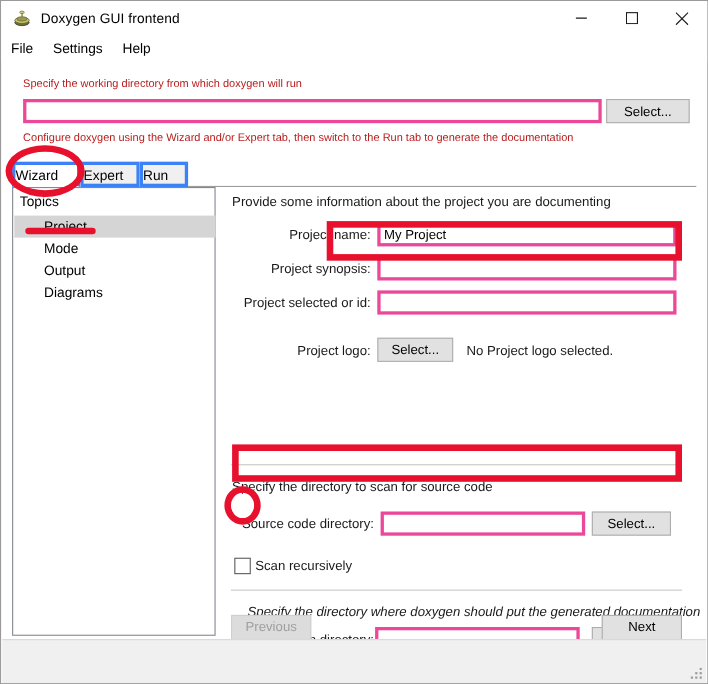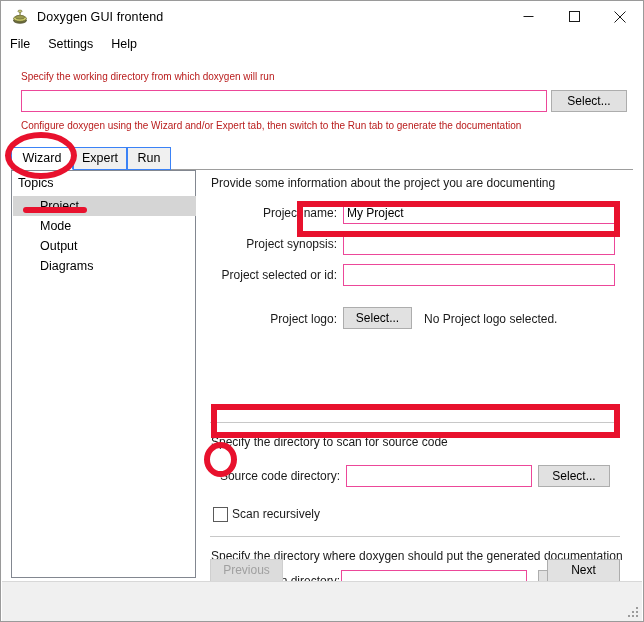--- a/index.html
+++ b/index.html
@@ -97,21 +97,21 @@
   .hint-text {
     position: absolute;
     font-size: 10px;
     color: #b91c1c;
     white-space: nowrap;
   }
 
   .tbox {
     position: absolute;
     box-sizing: border-box;
-    border: 1px solid #ec4899;
+    border: 3px solid #ec4899;
     background: #ffffff;
     font-family: "Liberation Sans", sans-serif;
     font-size: 12px;
     color: #000;
     padding: 0 3px;
     line-height: 18px;
     outline: none;
   }
 
   .btn {
@@ -144,25 +144,24 @@
     left: 0; top: 22px;
     width: 622px;
     height: 1px;
     background: #9d9d9d;
   }
   .tab {
     position: absolute;
     top: 0;
     height: 23px;
     box-sizing: border-box;
-    border: 1px solid #3b82f6;
+    border: 3px solid #3b82f6;
     background: #f0f0f0;
     font-size: 12.5px;
     color: #000;
-    text-align: center;
     line-height: 21px;
     white-space: nowrap;
   }
   .tab.active {
     background: #ffffff;
     border-bottom: 1px solid #ffffff;
     z-index: 3;
   }
 
   
@@ -366,21 +365,21 @@
       <div class="sep" style="left:8px; top:252px; width:410px;"></div>
 
       <div class="static-text" style="left:9px; top:265px;">Specify the directory to scan for source code</div>
 
       <div class="field-label" style="left:10px; top:299px; width:128px;">Source code directory:</div>
       <input class="tbox" style="left: 144px; top: 295px; width: 186px; height: 22px;" value="">
       <div class="btn" style="left:336px; top:295px; width:72px; height:22px; line-height:20px;">Select...</div>
 
       <div class="sep" style="left:8px; top:366px; width:410px;"></div>
 
-      <div class="static-text" style="left:9px; top:379px;">Specify the directory where doxygen should put the generated documentation</div>
+      <div class="static-text" style="left:23px; top:379px;font-style:italic;">Specify the directory where doxygen should put the generated documentation</div>
 
       <div class="field-label" style="left:10px; top:404px; width:128px;">Destination directory:</div>
       <input class="tbox" style="left: 139px; top: 400px; width: 186px; height: 22px;" value="">
       <div class="btn" style="left:336px; top:400px; width:72px; height:22px; line-height:20px;">Select...</div>
     </div>
 
     <div id="chk-recursive"></div>
     <div id="chk-recursive-label">Scan recursively</div>
 
     <div class="btn disabled" style="left:208px; top:502px; width:73px; height:23px; line-height:21px;">Previous</div>

